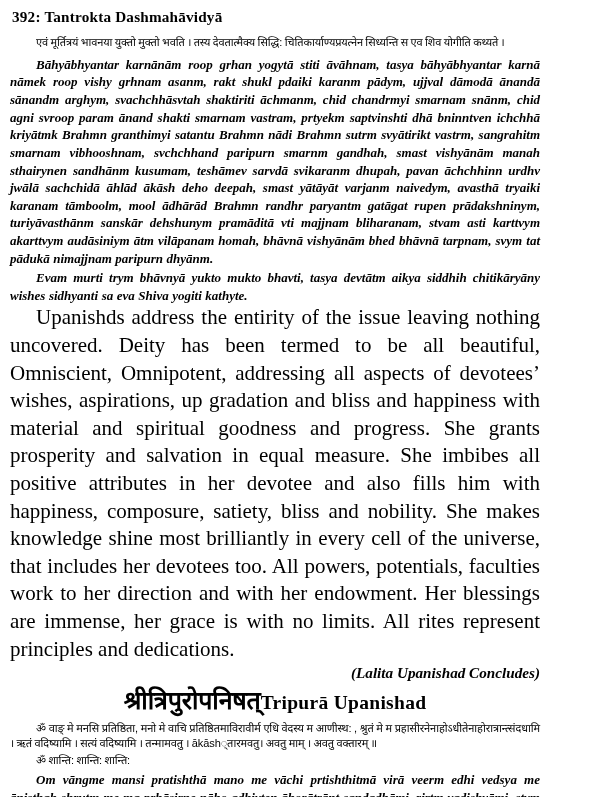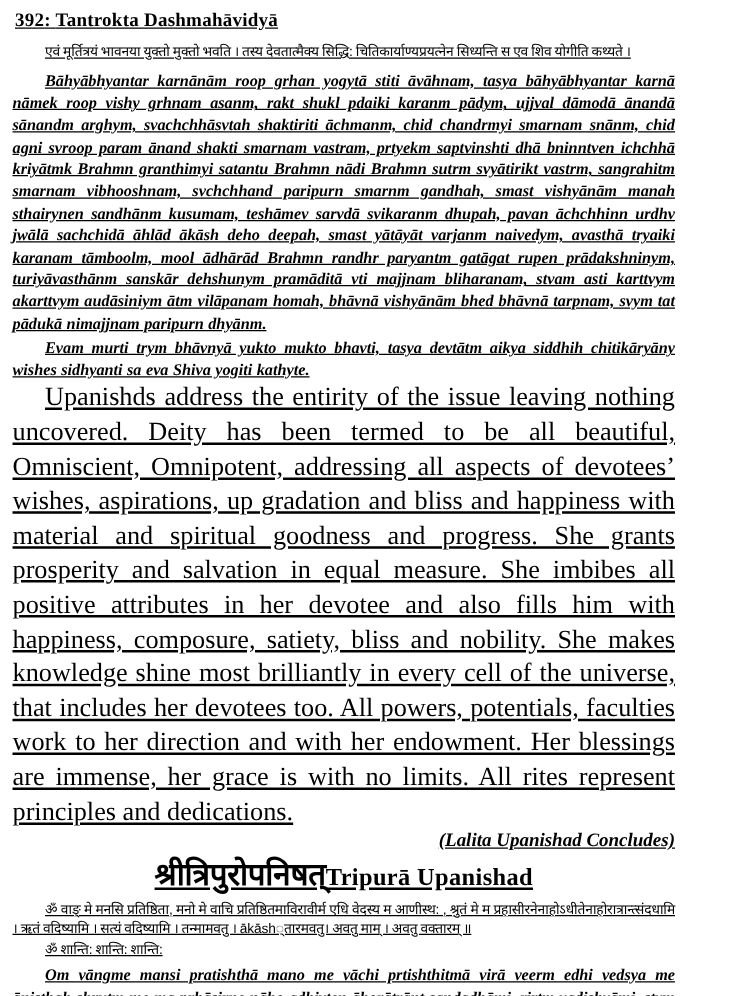--- a/index.html
+++ b/index.html
@@ -13,21 +13,20 @@
     overflow: hidden;
     font-family: "Liberation Serif", "DejaVu Serif", serif;
     color: #000000;
   }
   .page {
     position: relative;
     width: 546px;
     height: 797px;
     box-sizing: border-box;
     padding: 8px 6px 0 10px;
-    text-decoration: underline;
   }
 
   
   .running-head {
     font-family: "Liberation Serif", "DejaVu Serif", serif;
     font-weight: bold;
     font-size: 15.2px;
     letter-spacing: 0.2px;
     line-height: 1.2;
     margin: 0 0 9px 2px;

